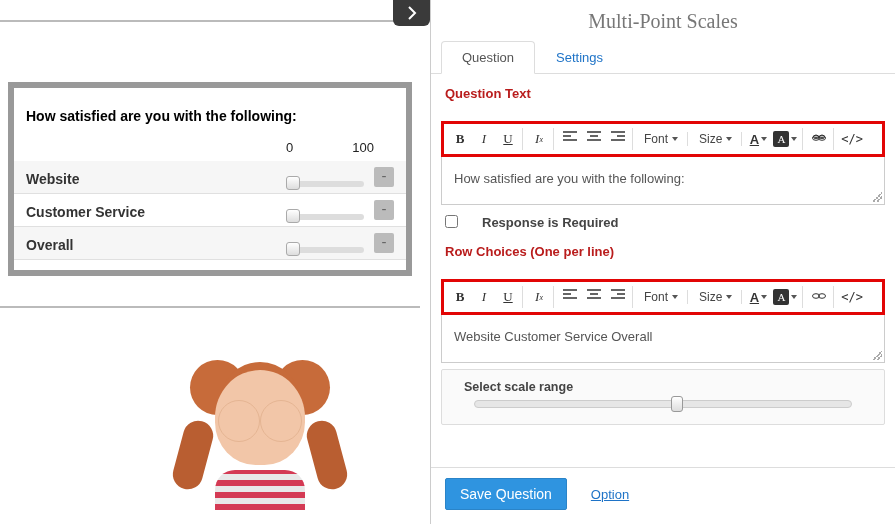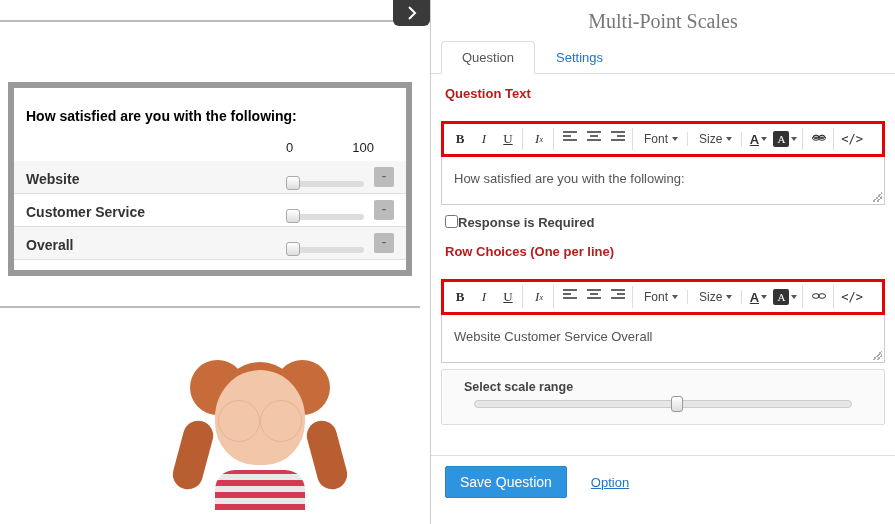--- a/index.html
+++ b/index.html
@@ -207,21 +207,21 @@
     font-size: 13px;
     position: relative;
     resize: none;
   }
   .resize-handle {
     position: absolute; right: 2px; bottom: 2px;
     width: 10px; height: 10px;
     background: linear-gradient(135deg, transparent 0 50%, #aaa 50% 60%, transparent 60% 70%, #aaa 70% 80%, transparent 80%);
   }
   .chk-row {
-    display: flex; align-items: flex-start; gap: 0;
+    display: flex; align-items: flex-start; gap: 24px;
     padding: 10px 14px 2px 14px;
     font-weight: bold; color: #444;
   }
   .chk-row input { width: 13px; height: 13px; }
   .scale-option {
     margin: 6px 10px 0 10px;
     border: 1px solid #ddd;
     border-radius: 2px;
     padding: 10px 14px 16px 14px;
     background: #fafafa;
@@ -238,21 +238,21 @@
   }
   .range-thumb {
     position: absolute; left: 52%; top: -5px;
     width: 12px; height: 16px;
     background: linear-gradient(#fff,#ddd);
     border: 1px solid #999;
     border-radius: 3px;
   }
   .footer-bar {
     position: absolute;
-    left: 0; bottom: 16px; right: 0;
+    left: 0; bottom: 4px; right: 0;
     border-top: 1px solid #ddd;
     padding: 10px 14px;
     display: flex; align-items: center; gap: 24px;
     background: #fff;
   }
   .save-btn {
     background: #2f94e0;
     color: #fff;
     border: 1px solid #2a84c8;
     padding: 7px 14px;

